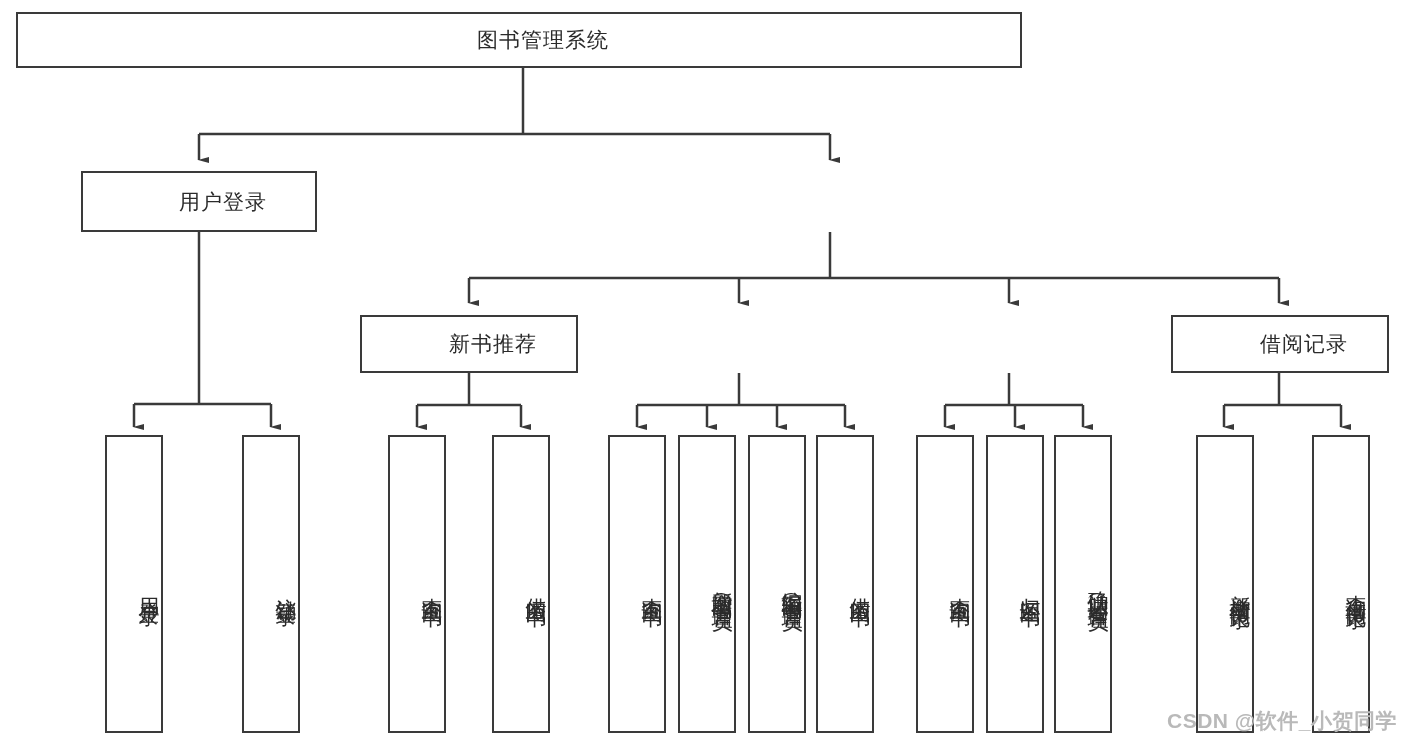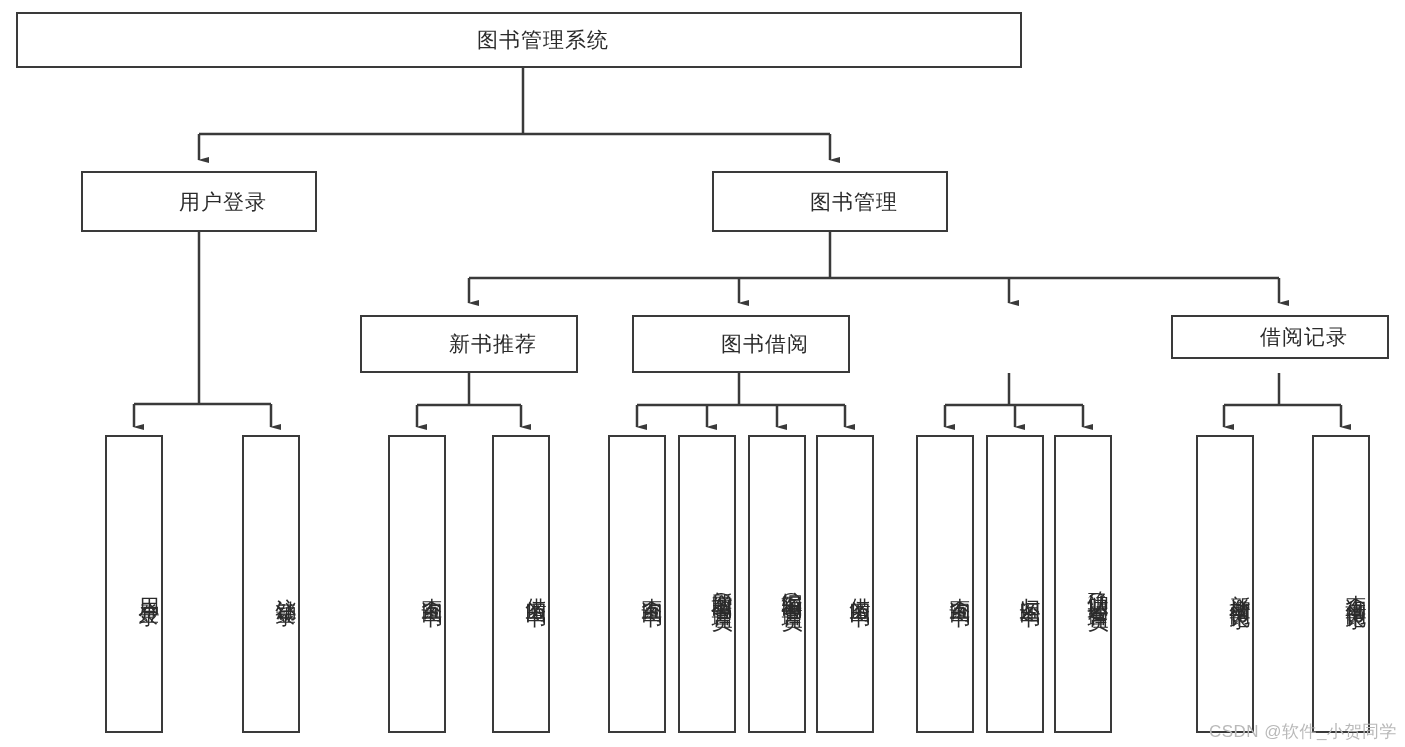--- a/index.html
+++ b/index.html
@@ -59,26 +59,27 @@
     text-orientation: upright;
     display: block;
     text-align: left;
   }
   .node-title {
     display: block;
   }
   #watermark {
     position: absolute;
     right: 8px;
-    bottom: 4px;
-    font-size: 17px;
+    bottom: 12px;
+    font-size: 21px;
     color: #b9b9b9;
     letter-spacing: 0.5px;
     white-space: nowrap;
     user-select: none;
+    font-weight: bold;
   }
 </style>
 </head>
 <body>
 
 <div id="diagram-root">
 
   <svg class="edges" viewBox="0 0 1405 747">
     <defs>
       <marker id="arrow" markerWidth="10" markerHeight="12" refX="3" refY="10" orient="auto" markerUnits="userSpaceOnUse">
@@ -129,31 +130,25 @@
     </g>
   </svg>
 
   <div class="node horiz" style="left:16px; top:12px; width:1006px; height:56px;">
     <span class="node-title">图书管理系统</span>
   </div>
 
   <div class="node horiz" style="left:81px; top:171px; width:236px; height:61px;">
     <span class="node-title">用户登录</span>
   </div>
-  <div class="node horiz" style="left:712px; top:171px; width:236px; height:61px;">
-    <span class="node-title">图书管理</span>
-  </div>
 
   <div class="node horiz" style="left:360px; top:315px; width:218px; height:58px;text-align:center;">
     <span class="node-title">新书推荐</span>
   </div>
-  <div class="node horiz" style="left:632px; top:315px; width:218px; height:58px;">
-    <span class="node-title">图书借阅</span>
-  </div>
-  <div class="node horiz" style="left:1171px; top:315px; width:218px; height:44px;">
+  <div class="node horiz" style="left:1171px; top:315px; width:218px; height:58px;">
     <span class="node-title">借阅记录</span>
   </div>
 
   <div class="node vert" style="left:105px; top:435px; width:58px; height:298px;">
     <span class="vtext">用户登录</span>
   </div>
   <div class="node vert" style="left:242px; top:435px; width:58px; height:298px;">
     <span class="vtext">注销登录</span>
   </div>
 

